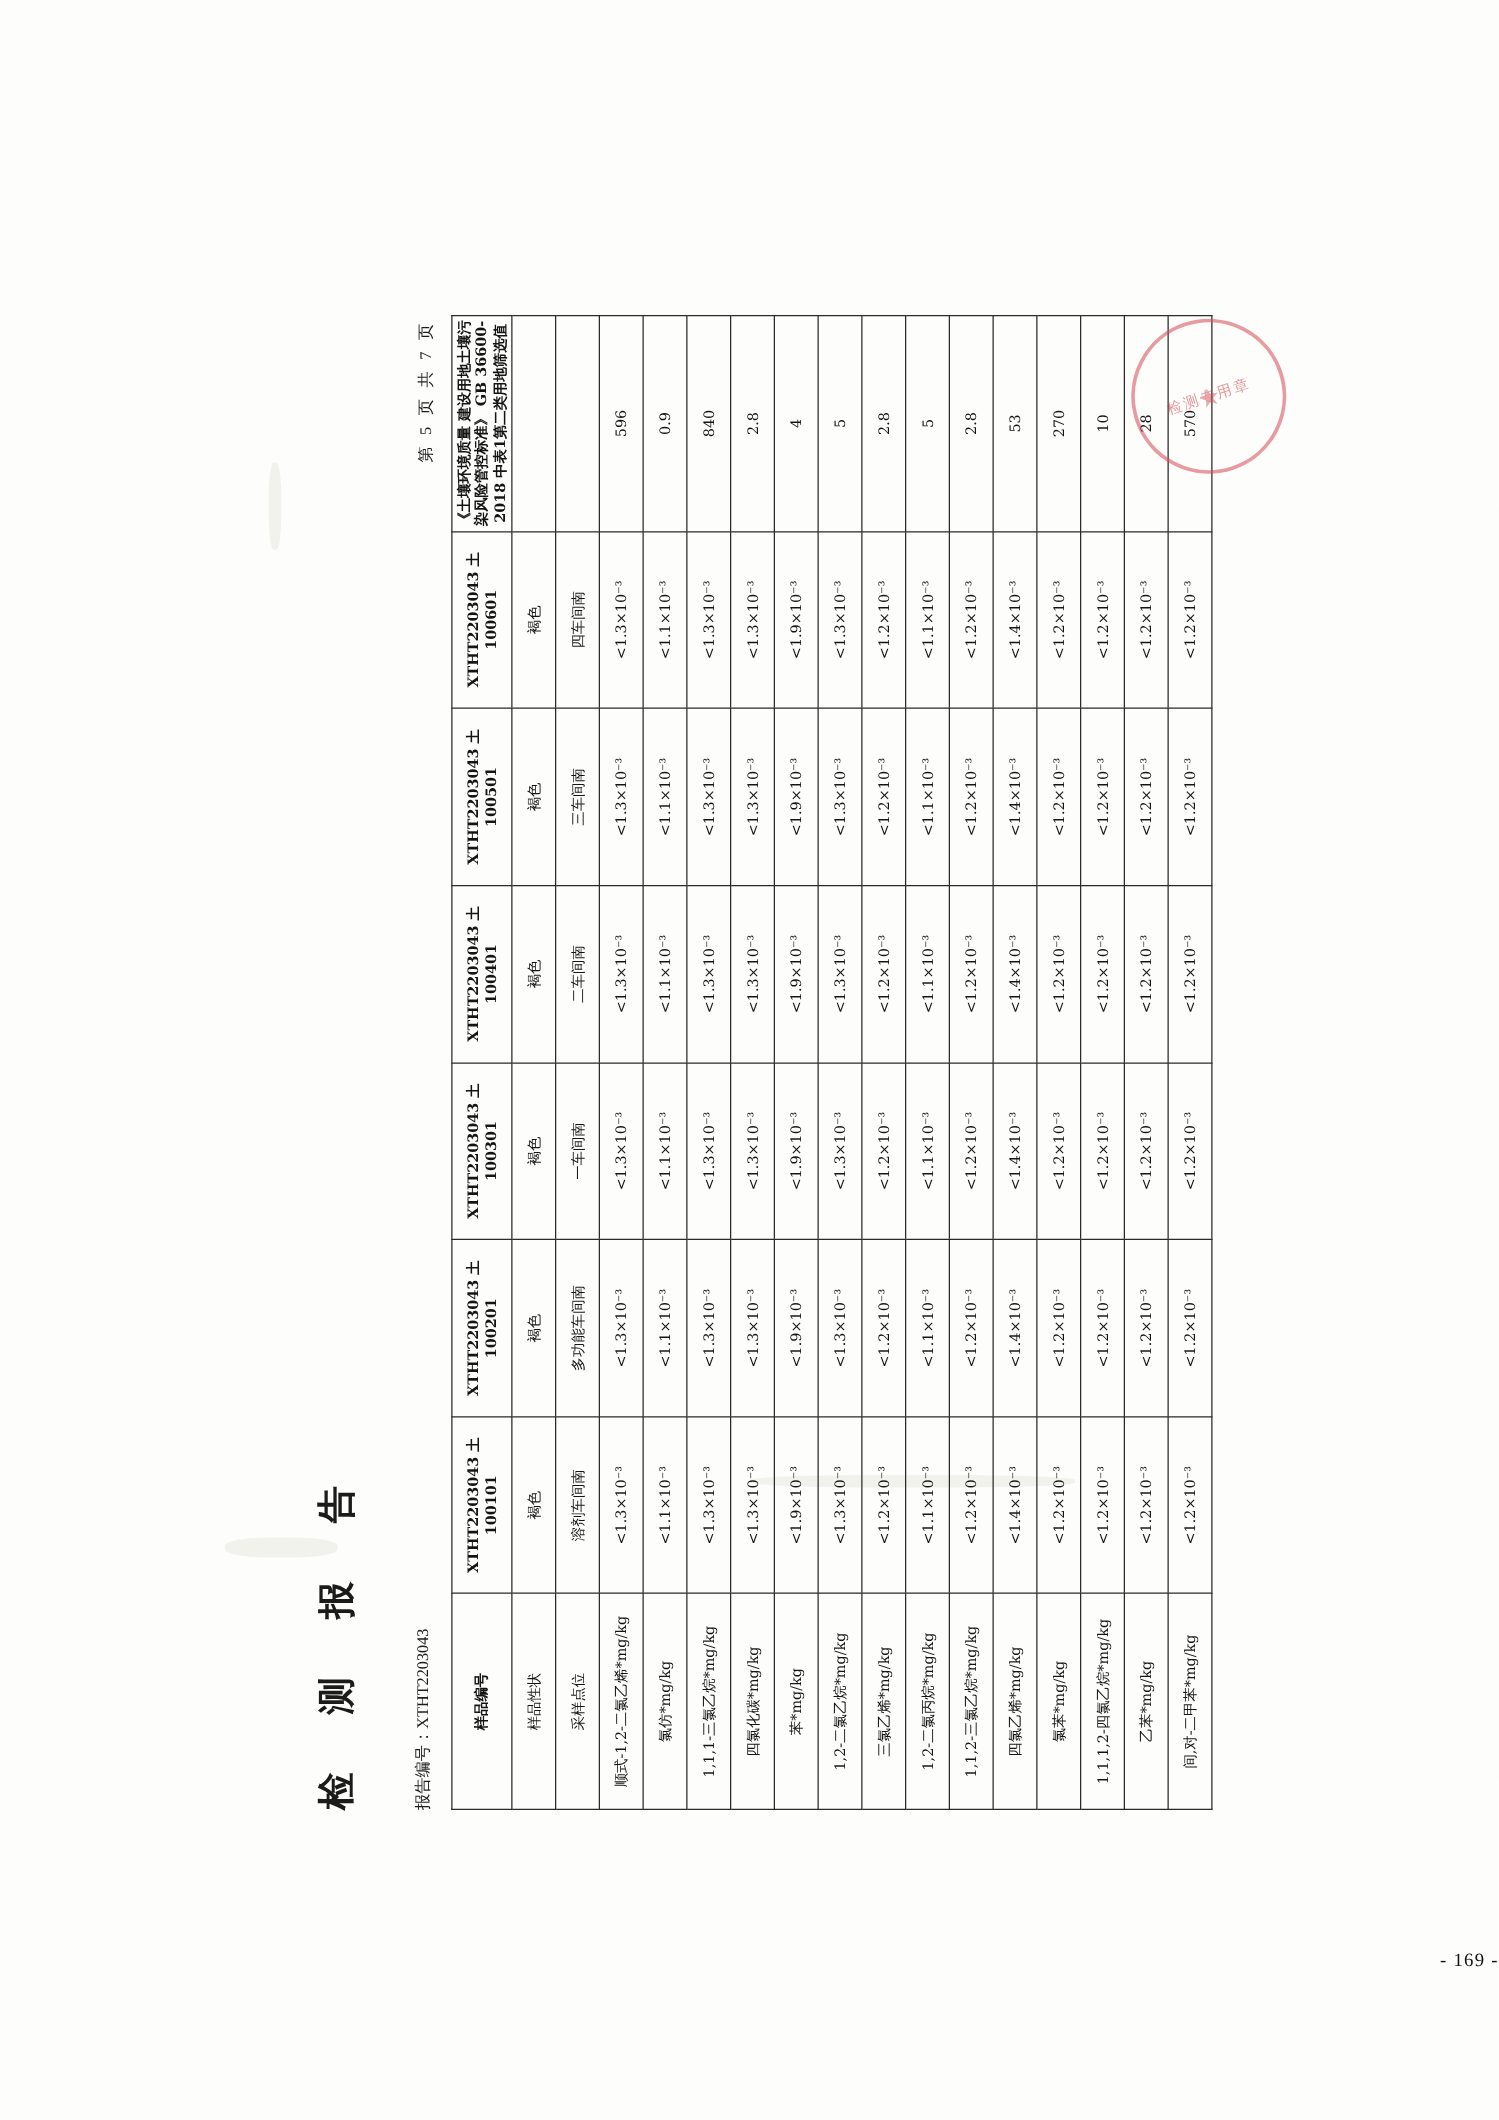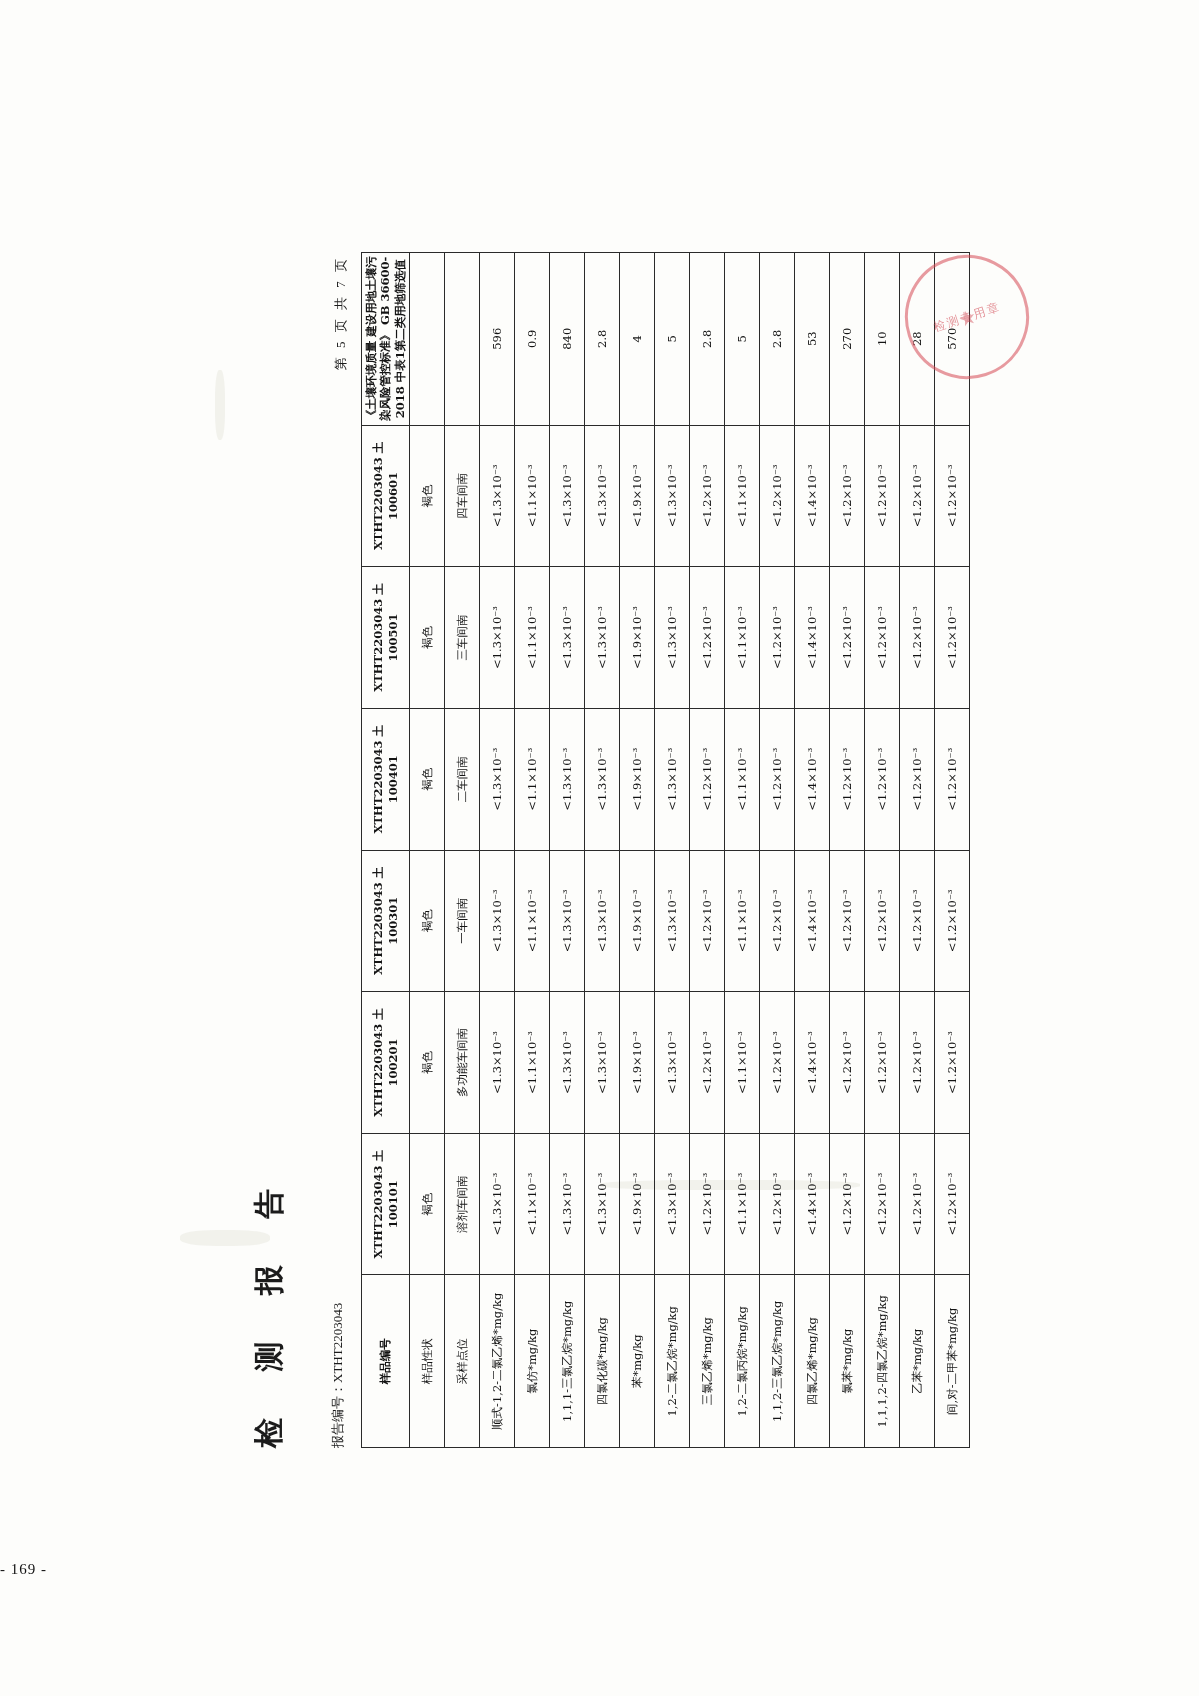--- a/index.html
+++ b/index.html
@@ -79,21 +79,21 @@
     width:118px;
     font-size:9.5px;
     line-height:1.25;
     font-weight:normal;
   }
   td.val{height:30px;}
   
   .footer{
     position:absolute;
     left:0;right:0;bottom:118px;
-    text-align:left;
+    text-align:right;
     font-size:15px;
     color:#111;
     font-family:"Liberation Serif", serif;
     letter-spacing:1px;
   }
   
   .stamp{
     position:absolute;
     left:905px;top:255px;
     width:118px;height:118px;

